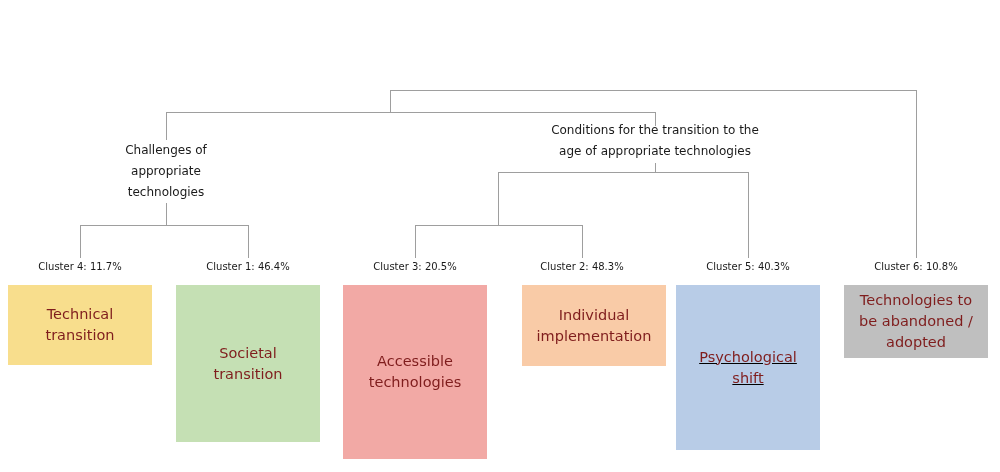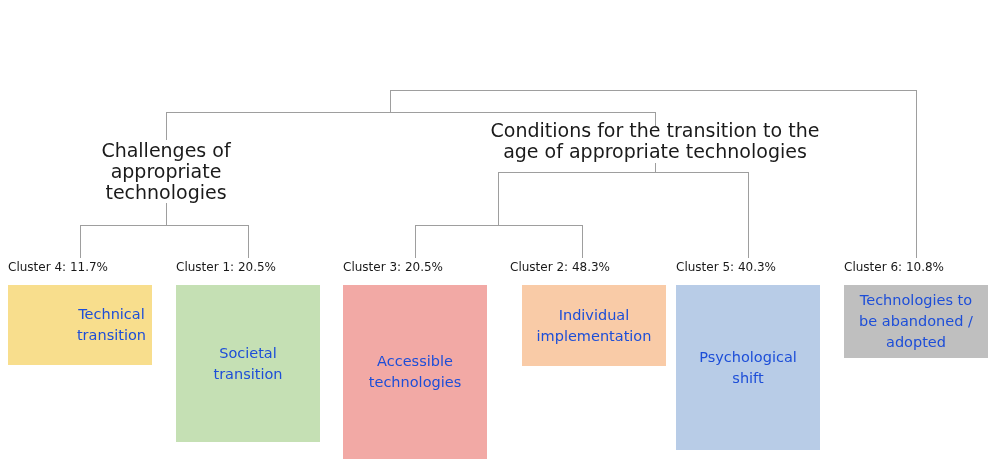--- a/index.html
+++ b/index.html
@@ -29,56 +29,56 @@
   .vline {
     position: absolute;
     width: 1px;
     background: #9e9e9e;
   }
   
   .node-label {
     position: absolute;
     text-align: center;
     color: #1a1a1a;
-    font-size: 19px;
+    font-size: 12px;
     line-height: 21px;
     white-space: pre-line;
   }
   
   .leaf {
     position: absolute;
     top: 258px;
   }
   .leaf-caption {
     position: absolute;
     top: 0;
     left: 0;
     width: 100%;
-    text-align: left;
-    font-size: 12px;
+    text-align: center;
+    font-size: 10px;
     color: #1a1a1a;
     line-height: 18px;
     white-space: nowrap;
   }
   .leaf-box {
     position: absolute;
     top: 27px;
     left: 0;
     width: 100%;
     display: flex;
     align-items: center;
     justify-content: center;
     box-sizing: border-box;
     padding: 4px 6px;
   }
   .leaf-box-text {
     text-align: center;
     font-size: 14.5px;
     line-height: 21px;
-    color: #1d4ed8;
+    color: #7f1d1d;
     white-space: pre-line;
   }
 </style>
 </head>
 <body>
 
 <div id="canvas">
 
   <div class="hline" style="left:390px; top:90px; width:526px;"></div>
 
@@ -110,28 +110,28 @@
 
   <div class="node-label" style="left:86px; top:140px; width:160px;">Challenges of
 appropriate
 technologies</div>
 
   <div class="node-label" style="left:485px; top:120px; width:340px;">Conditions for the transition to the
 age of appropriate technologies</div>
 
   <div class="leaf" style="left:8px; width:144px;">
     <div class="leaf-caption">Cluster 4: 11.7%</div>
-    <div class="leaf-box" style="height:80px; background:#f8de8d;justify-content:flex-end;">
+    <div class="leaf-box" style="height:80px; background:#f8de8d;">
       <span class="leaf-box-text">Technical
 transition</span>
     </div>
   </div>
 
   <div class="leaf" style="left:176px; width:144px;">
-    <div class="leaf-caption">Cluster 1: 20.5%</div>
+    <div class="leaf-caption">Cluster 1: 46.4%</div>
     <div class="leaf-box" style="height:157px; background:#c5e0b4;">
       <span class="leaf-box-text">Societal
 transition</span>
     </div>
   </div>
 
   <div class="leaf" style="left:343px; width:144px;">
     <div class="leaf-caption">Cluster 3: 20.5%</div>
     <div class="leaf-box" style="height:174px; background:#f2a9a5;">
       <span class="leaf-box-text">Accessible
@@ -142,21 +142,21 @@
   <div class="leaf" style="left:510px; width:144px;">
     <div class="leaf-caption">Cluster 2: 48.3%</div>
     <div class="leaf-box" style="height:81px; background:#f9cba7;margin-left:12px;">
       <span class="leaf-box-text">Individual
 implementation</span>
     </div>
   </div>
 
   <div class="leaf" style="left:676px; width:144px;">
     <div class="leaf-caption">Cluster 5: 40.3%</div>
-    <div class="leaf-box" style="height:165px; background:#b8cce7;">
+    <div class="leaf-box" style="height:165px; background:#b8cce7;text-decoration:underline;">
       <span class="leaf-box-text">Psychological
 shift</span>
     </div>
   </div>
 
   <div class="leaf" style="left:844px; width:144px;">
     <div class="leaf-caption">Cluster 6: 10.8%</div>
     <div class="leaf-box" style="height:73px; background:#bfbfbf;">
       <span class="leaf-box-text">Technologies to
 be abandoned /

